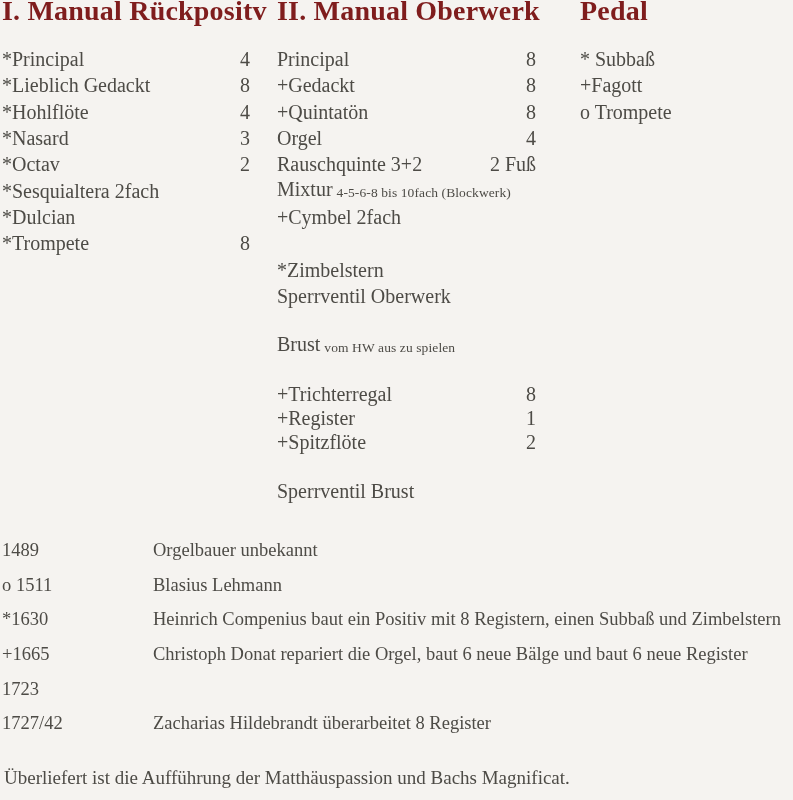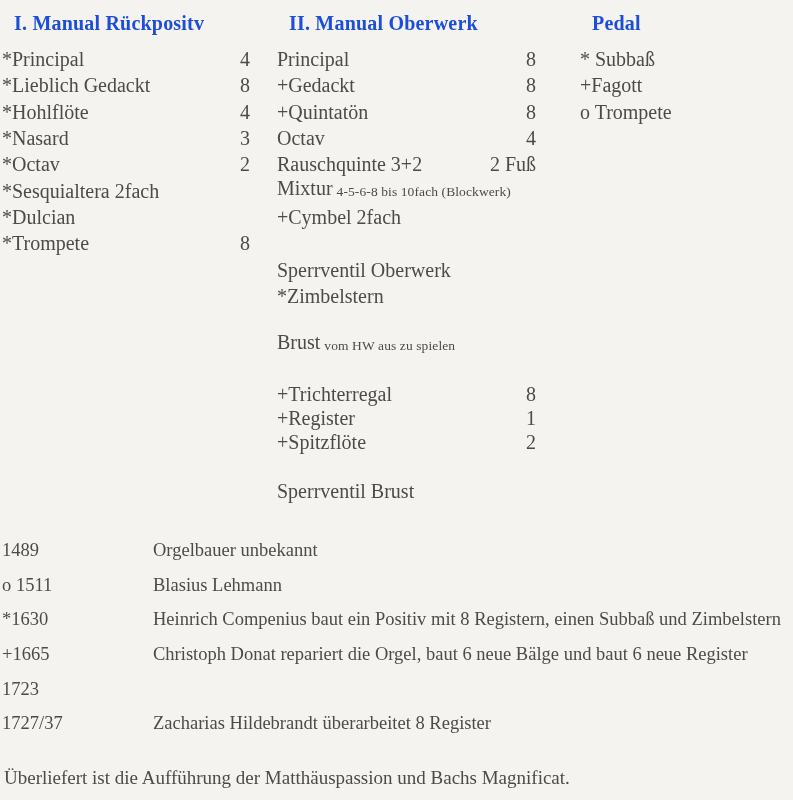--- a/index.html
+++ b/index.html
@@ -14,35 +14,35 @@
     background: #f5f3f0;
     color: #4d4b46;
     font-family: "Liberation Serif", "DejaVu Serif", serif;
   }
   
   .col { position: absolute; top: 0; }
   .col-0 { left: 2px;  width: 248px; }
   .col-1 { left: 277px; width: 259px; }
   .col-2 { left: 580px; width: 235px; }
   .col h2 {
-    margin: 12px;
-    font-size: 20px;
+    margin: 0;
+    font-size: 28px;
     line-height: 22px;
     font-weight: 700;
-    color: #1d4ed8;
+    color: #7f1d1d;
     letter-spacing: 0.2px;
     white-space: nowrap;
   }
   .rows { position: absolute; top: 46px; left: 0; right: 0; }
   .row {
     height: 26.33px;
     line-height: 26.33px;
     display: flex;
     justify-content: space-between;
-    align-items: flex-end;
+    align-items: center;
     font-size: 20px;
     white-space: nowrap;
   }
   
   .rows .row:nth-child(n+11) { height: 24.2px; line-height: 24.2px; }
   .row .label { flex: 1 1 auto; overflow: visible; }
   .row .value { flex: 0 0 auto; text-align: right; }
   .small {
     font-size: 13.5px;
     margin-left: 4px;
@@ -125,45 +125,45 @@
         </div>
         <div class="row">
           <span class="label"><span>+Gedackt</span></span>
           <span class="value">8</span>
         </div>
         <div class="row">
           <span class="label"><span>+Quintatön</span></span>
           <span class="value">8</span>
         </div>
         <div class="row">
-          <span class="label"><span>Octav</span></span>
+          <span class="label"><span>Orgel</span></span>
           <span class="value">4</span>
         </div>
         <div class="row">
           <span class="label"><span>Rauschquinte 3+2</span></span>
           <span class="value">2 Fuß</span>
         </div>
         <div class="row">
           <span class="label"><span>Mixtur</span><span class="small">4-5-6-8 bis 10fach (Blockwerk)</span></span>
           <span class="value"></span>
         </div>
         <div class="row">
           <span class="label"><span>+Cymbel 2fach</span></span>
           <span class="value"></span>
         </div>
         <div class="row">
           <span class="label"><span></span></span>
           <span class="value"></span>
         </div>
         <div class="row">
+          <span class="label"><span>*Zimbelstern</span></span>
+          <span class="value"></span>
+        </div>
+        <div class="row">
           <span class="label"><span>Sperrventil Oberwerk</span></span>
-          <span class="value"></span>
-        </div>
-        <div class="row">
-          <span class="label"><span>*Zimbelstern</span></span>
           <span class="value"></span>
         </div>
         <div class="row">
           <span class="label"><span></span></span>
           <span class="value"></span>
         </div>
         <div class="row">
           <span class="label"><span>Brust</span><span class="small">vom HW aus zu spielen</span></span>
           <span class="value"></span>
         </div>
@@ -226,20 +226,20 @@
         <span class="t-event">Heinrich Compenius baut ein Positiv mit 8 Registern, einen Subbaß und Zimbelstern</span>
       </div>
       <div class="t-row">
         <span class="t-year">+1665</span>
         <span class="t-event">Christoph Donat repariert die Orgel, baut 6 neue Bälge und baut 6 neue Register</span>
       </div>
       <div class="t-row">
         <span class="t-year">1723</span>
       </div>
       <div class="t-row">
-        <span class="t-year">1727/37</span>
+        <span class="t-year">1727/42</span>
         <span class="t-event">Zacharias Hildebrandt überarbeitet 8 Register</span>
       </div>
     </div>
 
   <p class="footer">Überliefert ist die Aufführung der Matthäuspassion und Bachs Magnificat.</p>
 
 </div>
 
 </body></html>

